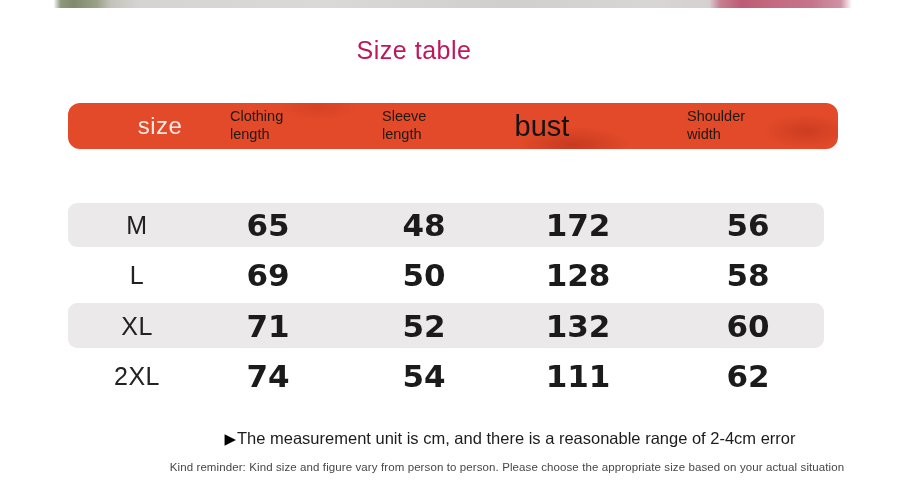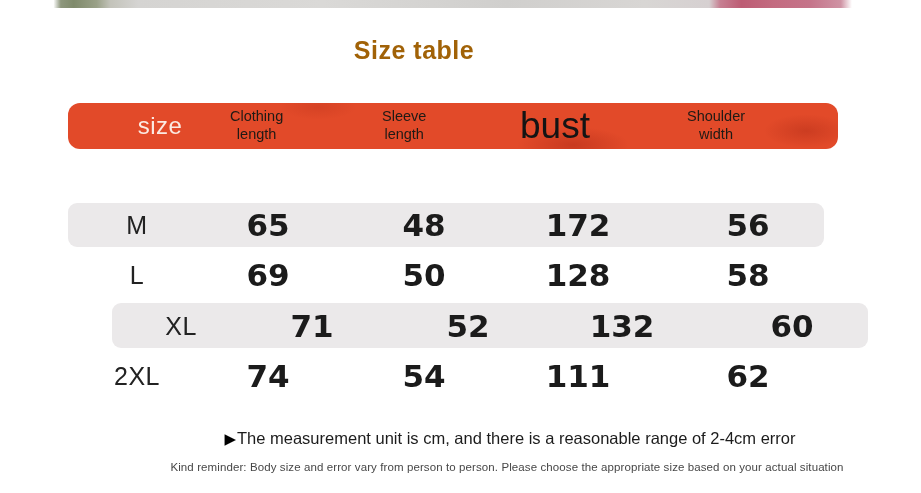--- a/index.html
+++ b/index.html
@@ -12,48 +12,48 @@
     position:absolute;top:0;left:0;width:921px;height:8px;
     background:linear-gradient(90deg,
       #ffffff 0%, #ffffff 5.8%,
       #8e977d 6.6%, #7f8a6b 8%, #9aa188 10.5%, #c3c3ba 12%,
       #d5d4d2 15%, #dad9d7 35%, #d0cfcd 55%, #d8d6d4 70%, #d6d0d1 77%,
       #c67f92 78.2%, #bd5c74 80.5%, #c36b80 84%, #c5748a 88%, #cf93a4 91.3%,
       #ffffff 92.5%, #ffffff 100%);
   }
   .title{
     position:absolute;top:36px;left:414px;transform:translateX(-50%);
-    margin:0;font-size:25px;font-weight:700;color:#a16207;white-space:nowrap;
+    margin:0;font-size:25px;font-weight:400;color:#be185d;white-space:nowrap;
     letter-spacing:.5px;
   }
   .table{position:absolute;left:68px;top:103px;width:770px;}
   .thead{
     position:relative;height:46px;border-radius:12px;
     background:
       radial-gradient(ellipse 80px 26px at 505px 42px, rgba(168,38,20,.45), rgba(168,38,20,0) 70%),
       radial-gradient(ellipse 60px 24px at 738px 28px, rgba(168,38,20,.38), rgba(168,38,20,0) 70%),
       radial-gradient(ellipse 55px 18px at 250px 4px, rgba(168,38,20,.22), rgba(168,38,20,0) 70%),
       #e24a29;
   }
   .hcell{position:absolute;top:50%;transform:translateY(-50%);color:#1f1a15;}
   .h-size{
     left:92px;transform:translate(-50%,-50%);
     color:#fbeae2;font-size:24px;letter-spacing:.5px;
   }
   .h-col{font-size:14.5px;line-height:1.22;font-weight:500;}
-  .h-col span{display:block;text-align:center;}
+  .h-col span{display:block;}
   .h-clothing{left:162px;}
   .h-sleeve{left:314px;}
-  .h-bust{left:487px;transform:translate(-50%,-50%);font-size:37px;color:#141414;font-weight:500;}
+  .h-bust{left:474px;transform:translate(-50%,-50%);font-size:29px;color:#141414;font-weight:500;}
   .h-shoulder{left:619px;}
   .row{position:relative;width:756px;}
   .row.gray{background:#ebe9ea;border-radius:9px;}
   .r1{margin-top:54px;height:44px;}
   .r2{margin-top:4px;height:48px;}
-  .r3{margin-top:4px;height:45px;margin-left:44px;}
+  .r3{margin-top:4px;height:45px;}
   .r4{margin-top:4px;height:48px;}
   .cell{position:absolute;top:50%;transform:translate(-50%,-50%);white-space:nowrap;}
   .c1{left:69px;}  .c2{left:200px;} .c3{left:356px;} .c4{left:510px;} .c5{left:680px;}
   .size-label{font-size:25px;color:#222222;letter-spacing:.5px;}
   .num{font-family:"DejaVu Sans",sans-serif;font-size:31px;font-weight:700;color:#1b1b1b;}
   .note1{
     position:absolute;top:429px;left:510px;transform:translateX(-50%);
     font-size:16.5px;color:#1c1c1c;white-space:nowrap;
   }
   .note1 .tri{font-size:15px;color:#000000;margin-right:1px;}
@@ -121,15 +121,15 @@
       <span class="cell c4 num">111</span>
       <span class="cell c5 num">62</span>
     </div>
 
   </div>
 
   <div class="note1">
     <span class="tri">▶</span><span>The measurement unit is cm, and there is a reasonable range of 2-4cm error</span>
   </div>
 
-  <div class="note2">Kind reminder: Body size and error vary from person to person. Please choose the appropriate size based on your actual situation</div>
+  <div class="note2">Kind reminder: Kind size and figure vary from person to person. Please choose the appropriate size based on your actual situation</div>
 
 </div>
 
 </body></html>

